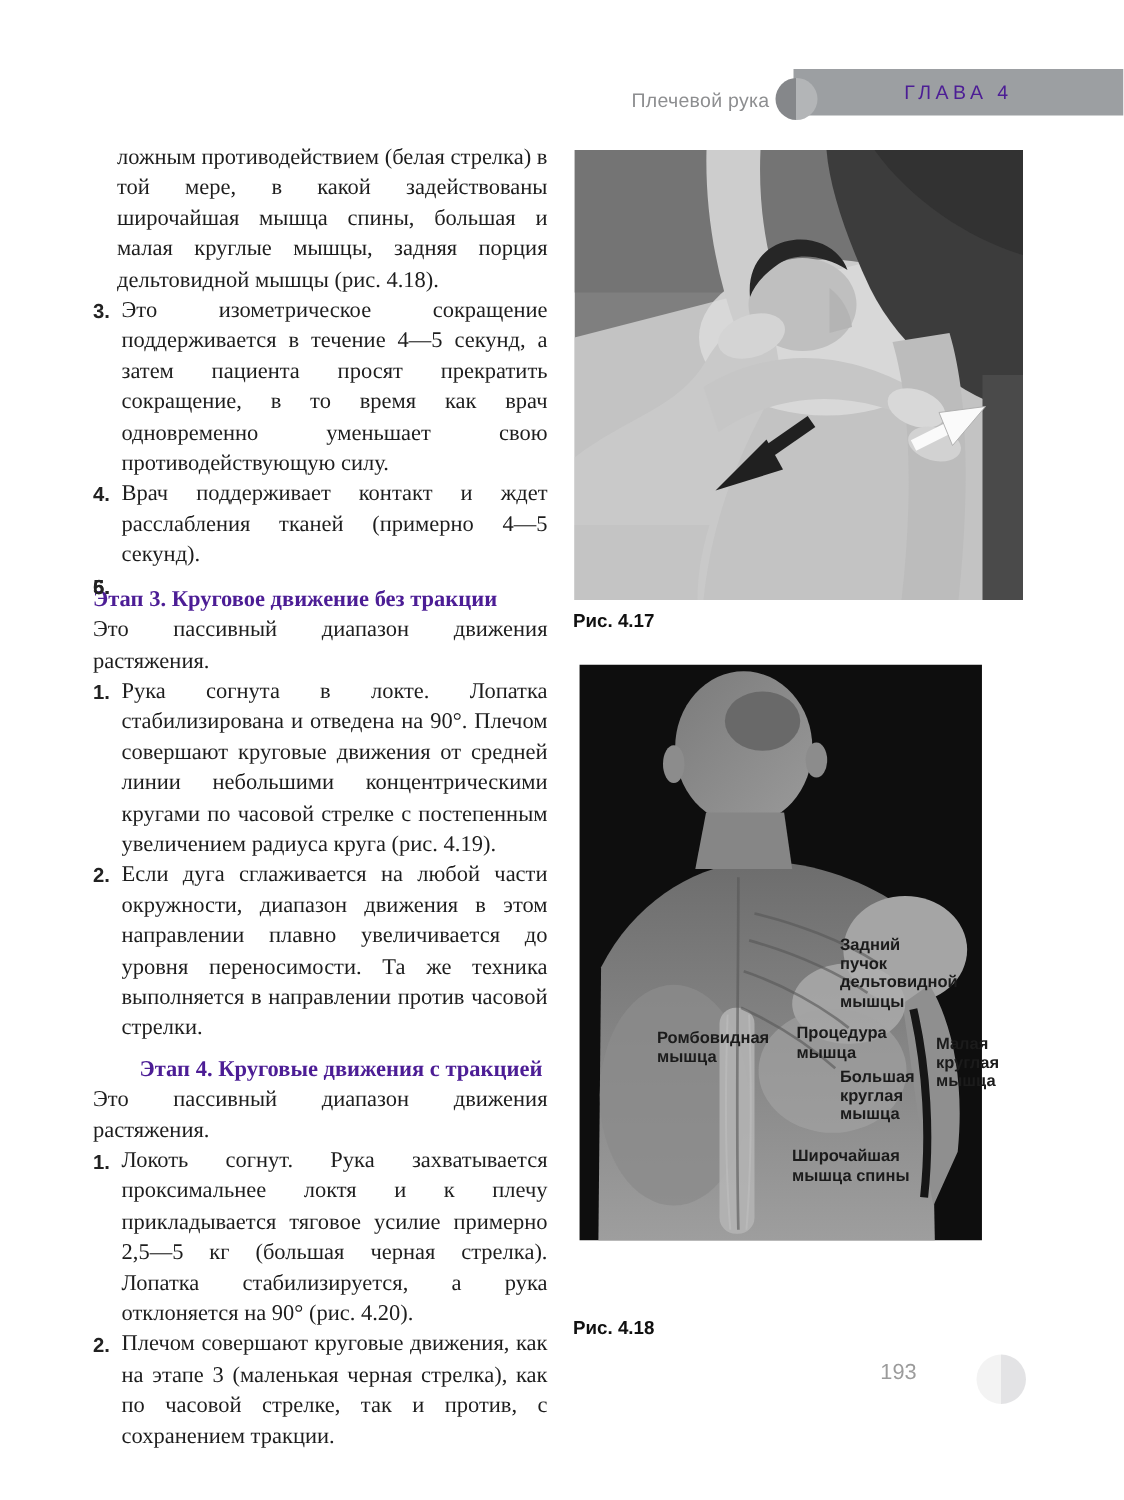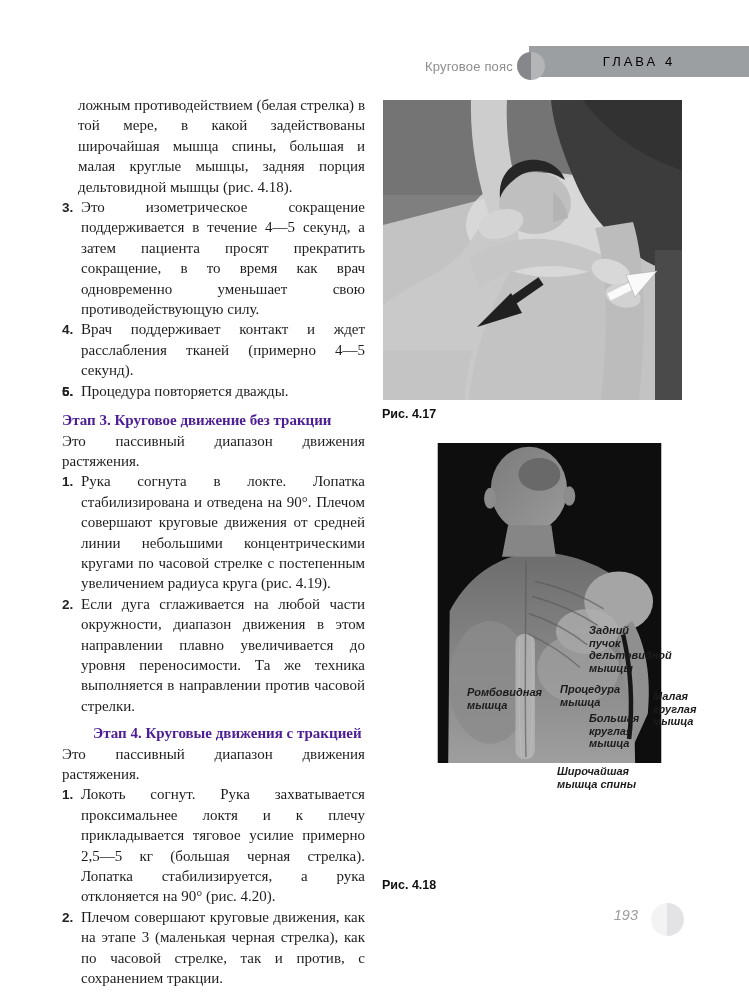--- a/index.html
+++ b/index.html
@@ -5,44 +5,44 @@
   html,body{margin:0;padding:0;}
   body{background:#ffffff;width:749px;height:1000px;position:relative;overflow:hidden;
        font-family:"Liberation Serif",serif;}
   .page{position:absolute;inset:0;background:#fff;}
 
   
   .running-title{position:absolute;top:59px;left:300px;width:213px;text-align:right;
     font-family:"Liberation Sans",sans-serif;font-size:13px;color:#8d8e90;letter-spacing:.2px;}
   .chapter-bar{position:absolute;top:46px;left:529px;right:0;height:31px;background:#9c9fa2;
     display:flex;align-items:center;justify-content:center;}
-  .chapter-label{font-family:"Liberation Sans",sans-serif;font-size:13px;color:#000000;
+  .chapter-label{font-family:"Liberation Sans",sans-serif;font-size:13px;color:#4c1d95;
     letter-spacing:3px;}
   .header-circle{position:absolute;top:52px;left:517px;width:28px;height:28px;border-radius:50%;
     background:linear-gradient(90deg,#85878a 50%,#b3b5b7 50%);}
 
   
-  .page-number{position:absolute;top:907px;left:560px;width:78px;text-align:right;
-    font-family:"Liberation Sans",sans-serif;font-size:14.5px;color:#9b9b9b;font-style:italic;}
+  .page-number{position:absolute;top:907px;left:560px;width:78px;text-align:center;
+    font-family:"Liberation Sans",sans-serif;font-size:14.5px;color:#9b9b9b;}
   .footer-circle{position:absolute;top:903px;left:651px;width:33px;height:33px;border-radius:50%;
     background:linear-gradient(90deg,#f3f3f3 50%,#e3e3e5 50%);}
 
   
   .text-col{position:absolute;left:62px;top:95px;width:303px;font-size:15px;line-height:20.4px;
     color:#1d1d1d;text-align:justify;}
   .cont{padding-left:16px;}
   .step{position:relative;padding-left:19px;}
   .step .num{position:absolute;left:0;top:1px;font-family:"Liberation Sans",sans-serif;
     font-weight:bold;font-size:13.5px;color:#222;}
   .sec-heading{font-weight:bold;font-size:15px;color:#4c1d95;text-align:left;}
   .mt7{margin-top:9px;} .mt6{margin-top:7px;margin-left:31px;}
 
   
   .fig1{position:absolute;left:383px;top:100px;width:299px;height:300px;}
-  .fig2{position:absolute;left:400px;top:443px;width:299px;height:320px;font-style:italic;}
+  .fig2{position:absolute;left:371px;top:443px;width:299px;height:384px;}
   .fig svg{display:block;width:100%;height:100%;}
   .fig-caption{position:absolute;font-family:"Liberation Sans",sans-serif;font-weight:bold;
     font-size:12.5px;color:#101010;}
   .cap1{left:382px;top:407px;text-align:center;}
   .cap2{left:382px;top:878px;}
 
   
   .an{position:absolute;font-family:"Liberation Sans",sans-serif;font-weight:bold;font-size:11px;
     line-height:12.5px;color:#1b1b1b;white-space:pre-line;}
   .an1{left:189px;top:181px;}
@@ -50,21 +50,21 @@
   .an3{left:160px;top:240px;}
   .an4{left:253px;top:247px;}
   .an5{left:189px;top:269px;}
   .an6{left:137px;top:322px;margin-left:20px;}
 </style>
 </head>
 <body>
 
 <div class="page">
 
-  <div class="running-title">Круговое пояс</div>
+  <div class="running-title">Плечевой рука</div>
   <div class="chapter-bar">
     <span class="chapter-label">ГЛАВА 4</span>
   </div>
   <div class="header-circle"></div>
 
   <div class="text-col">
 
     <p class="cont" style="margin:0">ложным противодействием (белая стрелка) в той мере, в какой задействованы широчайшая мышца спины, большая и малая круглые мышцы, задняя порция дельтовидной мышцы (рис. 4.18).</p>
 
     <div class="step">
@@ -73,21 +73,20 @@
     </div>
     <div class="step">
       <span class="num">4.</span>
       <span>Врач поддерживает контакт и ждет расслабления тканей (примерно 4—5 секунд).</span>
     </div>
     <div class="step">
       <span class="num">5.</span>
     </div>
     <div class="step">
       <span class="num">6.</span>
-      <span>Процедура повторяется дважды.</span>
     </div>
 
     <div class="sec-heading mt7">Этап 3. Круговое движение без тракции</div>
     <div>Это пассивный диапазон движения растяжения.</div>
     <div class="step">
       <span class="num">1.</span>
       <span>Рука согнута в локте. Лопатка стабилизирована и отведена на 90°. Плечом совершают круговые движения от средней линии небольшими концентрическими кругами по часовой стрелке с постепенным увеличением радиуса круга (рис. 4.19).</span>
     </div>
     <div class="step">
       <span class="num">2.</span>

